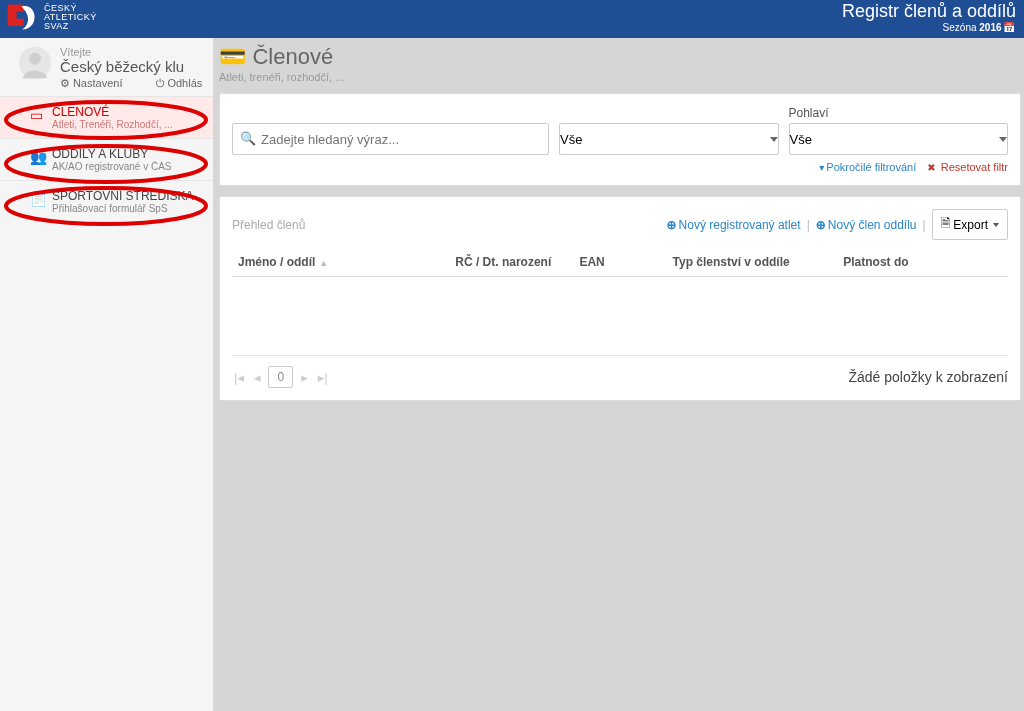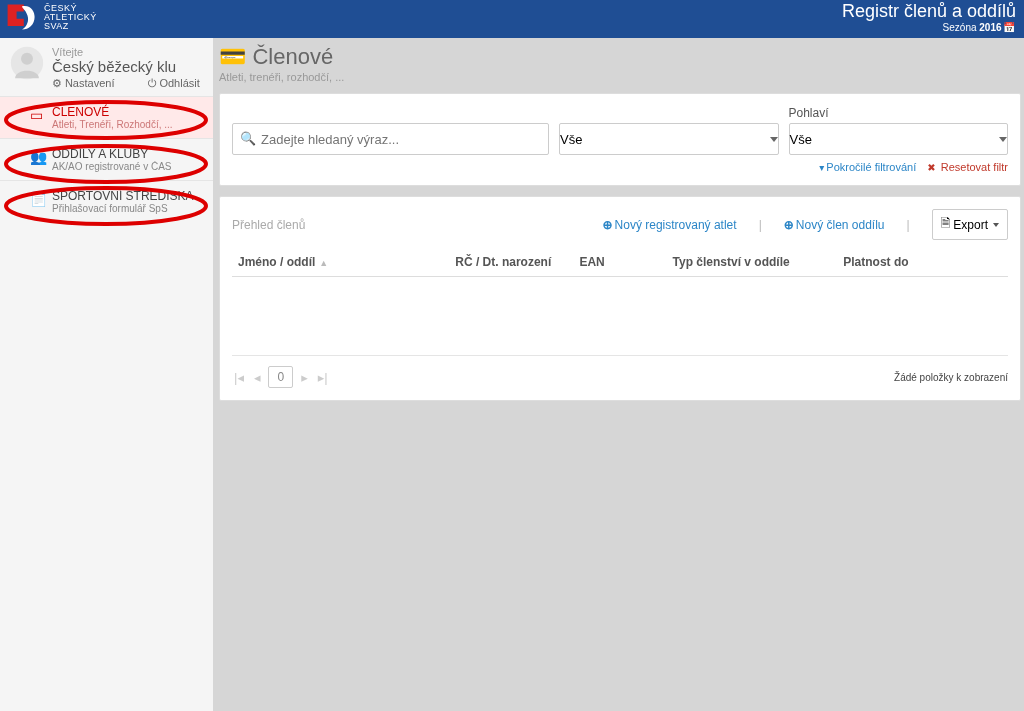--- a/index.html
+++ b/index.html
@@ -9,21 +9,21 @@
 .logo-block { display: flex; align-items: center; gap: 4px; }
 .logo-svg { width: 36px; height: 36px; }
 .logo-text { line-height: 1; font-size: 9px; letter-spacing: 0.5px; }
 .topbar-right { text-align: right; }
 .topbar-title { font-size: 18px; font-weight: 400; }
 .topbar-sub { font-size: 10px; }
 .topbar-sub .cal { margin-left: 2px; }
 
 .shell { display: flex; height: calc(711px - 38px); }
 .sidebar { width: 213px; background: #f5f5f5; position: relative; }
-.user-block { padding: 8px 10px 6px 10px; display: flex; gap: 8px; align-items: flex-start; }
+.user-block { padding: 8px 10px 6px 18px; display: flex; gap: 8px; align-items: flex-start; }
 .avatar-svg { width: 34px; height: 34px; flex-shrink: 0; }
 .user-text { overflow: hidden; }
 .user-welcome { font-size: 11px; color: #999; }
 .user-name { font-size: 15px; color: #555; white-space: nowrap; overflow: hidden; }
 .user-links { font-size: 11px; color: #666; margin-top: 2px; white-space: nowrap; }
 .user-links span { margin-right: 12px; }
 
 .nav-item { padding: 8px 10px 8px 52px; border-top: 1px solid #e5e5e5; position: relative; cursor: pointer; }
 .nav-item.active { background: #ffe9e9; }
 .nav-item .ni-title { font-size: 12px; color: #444; }
@@ -55,37 +55,37 @@
 .tag-chip { display: inline-flex; align-items: center; background: #e4e4e4; color: #555; border: 1px solid #ccc; border-radius: 2px; padding: 3px 7px; font-size: 12px; gap: 5px; }
 .tag-chip .x { color: #888; cursor: pointer; font-weight: bold; }
 
 .filter-foot { text-align: right; margin-top: 6px; font-size: 11px; }
 .filter-foot .advf { color: #2c86c7; cursor: pointer; margin-right: 8px; }
 .filter-foot .resf { color: #c0392b; cursor: pointer; }
 .filter-foot .tick { font-size: 10px; margin-right: 2px; }
 
 .panel .panel-top { display: flex; justify-content: space-between; align-items: center; margin-bottom: 8px; }
 .ov-title { font-size: 12px; color: #aaa; font-weight: 400; }
-.ov-actions { display: flex; align-items: center; gap: 22px; font-size: 12px; }
+.ov-actions { display: flex; align-items: center; gap: 6px; font-size: 12px; }
 .ov-actions .act { color: #2c86c7; cursor: pointer; }
 .ov-actions .sep { color: #bbb; }
 .ov-actions .plus { color: #2c86c7; margin-right: 2px; font-weight: bold; }
 .export-btn { border: 1px solid #ccc; background: #fff; padding: 4px 8px; font-size: 12px; cursor: pointer; border-radius: 2px; display: inline-flex; align-items: center; gap: 3px; }
 .export-btn .cv { border-top: 4px solid #555; border-left: 3px solid transparent; border-right: 3px solid transparent; margin-left: 2px; }
 
 table.grid { width: 100%; border-collapse: collapse; }
 table.grid th { text-align: left; font-size: 12px; color: #555; font-weight: bold; padding: 7px 6px; border-bottom: 1px solid #ddd; }
 .sort-ind { color: #bbb; font-size: 9px; margin-left: 4px; }
 .grid-body { height: 70px; }
 
 .panel-foot { display: flex; justify-content: space-between; align-items: center; border-top: 1px solid #e5e5e5; padding-top: 10px; margin-top: 8px; }
 .pager { display: flex; align-items: center; gap: 6px; color: #ccc; font-size: 13px; }
 .pager .pg-btn { cursor: pointer; padding: 0 2px; }
 .pager .pg-num { border: 1px solid #ccc; padding: 3px 8px; color: #888; background: #fff; border-radius: 2px; font-size: 12px; }
-.empty-msg { color: #444; font-size: 10px; }
+.empty-msg { color: #444; font-size: 14px; }
 </style>
 </head>
 <body>
 
 <div class="topbar">
   <div class="logo-block">
     <svg class="logo-svg" viewBox="0 0 40 40">
       <path fill="#d22" d="M4 6 L22 6 L22 14 L14 14 L14 22 L22 22 L22 30 L4 30 Z"></path>
       <path fill="#fff" d="M20 8 C30 6 34 14 34 20 C34 28 28 34 20 34 C26 30 28 24 26 18 C24 12 20 10 20 8 Z"></path>
     </svg>

